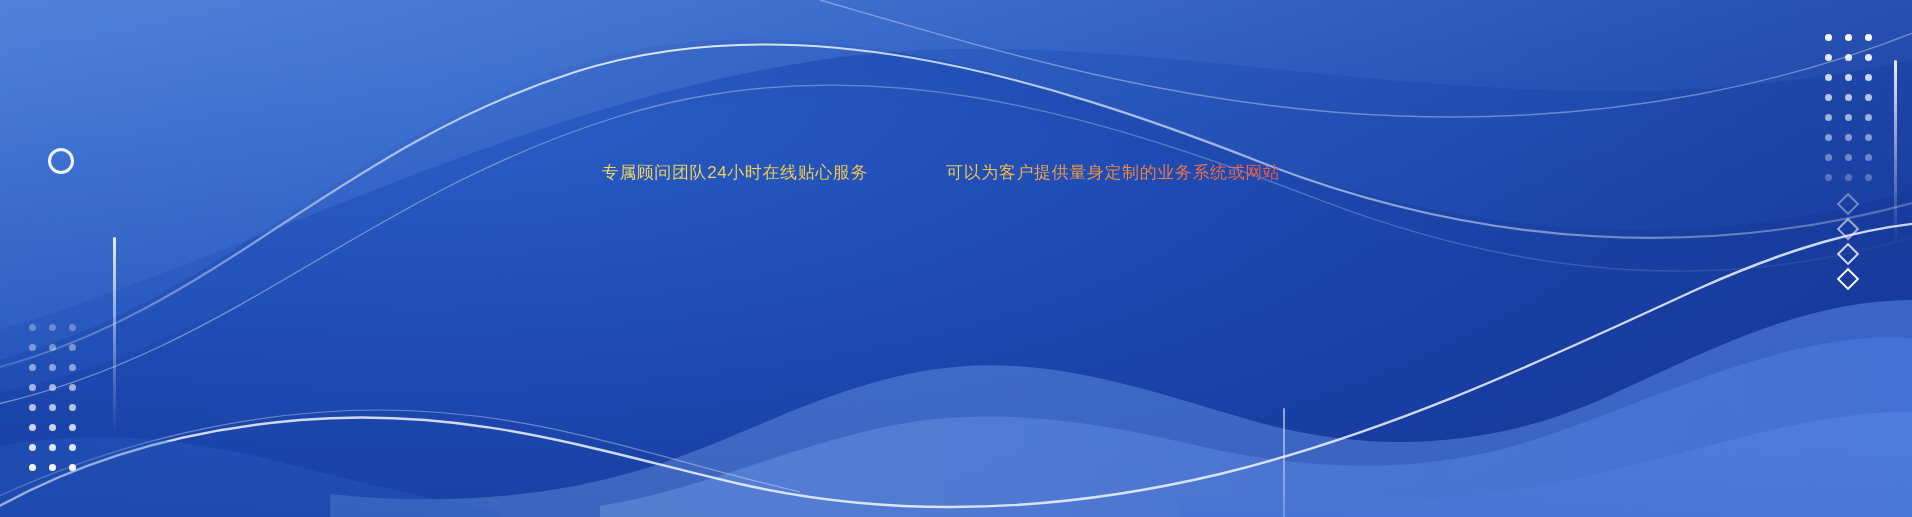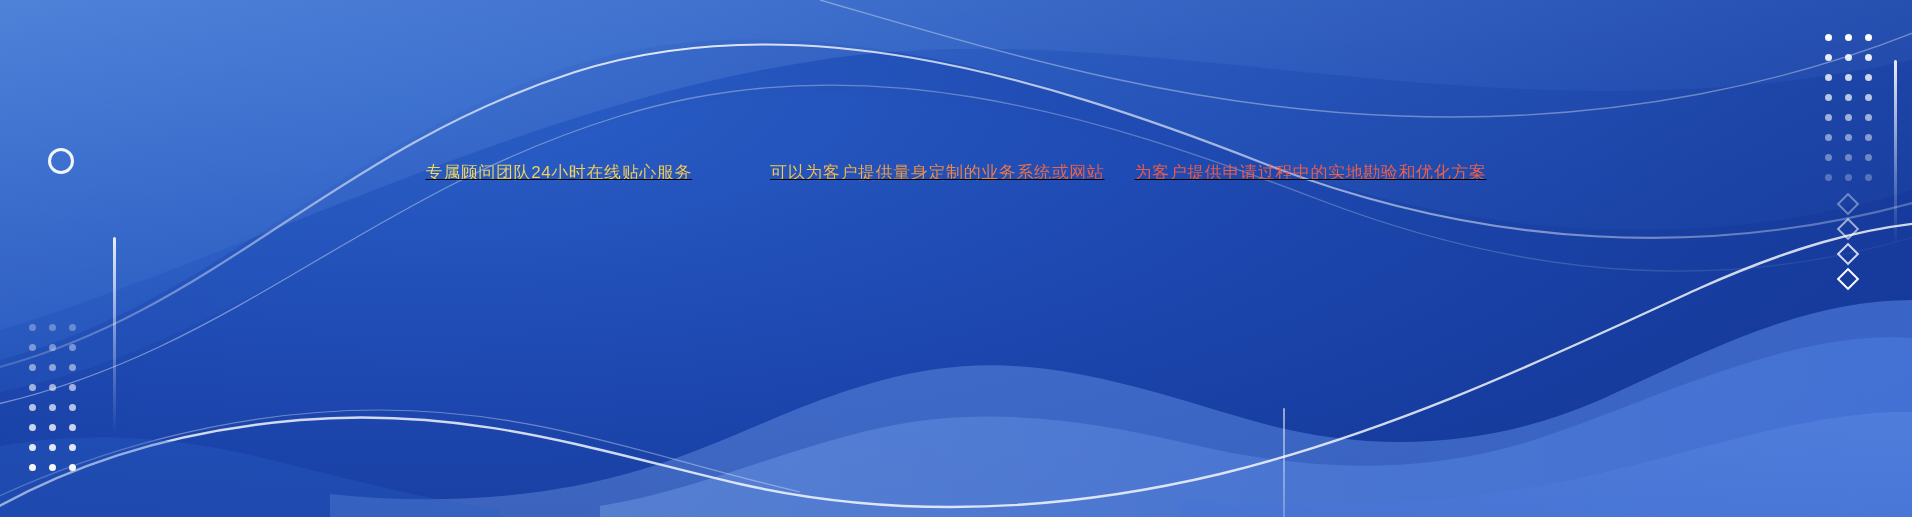--- a/index.html
+++ b/index.html
@@ -84,21 +84,20 @@
     filter:drop-shadow(3px 4px 0 rgba(120,30,20,.30));
   }
 
   .subline{
     margin-top:28px;
     font-size:17px;
     letter-spacing:.6px;
     white-space:nowrap;
     display:flex;
     align-items:baseline;
-    text-decoration:underline;
   }
   .sub-seg{
     background-image:linear-gradient(90deg,#F7DC5A 0%,#F6C94C 100%);
     -webkit-background-clip:text;background-clip:text;
     color:transparent;-webkit-text-fill-color:transparent;
   }
   .sub-seg.s2{
     background-image:linear-gradient(90deg,#F6D24F 0%,#F2923E 45%,#EE5746 100%);
     margin-left:48px;
   }
@@ -239,17 +238,16 @@
       <span style="opacity: 1.01;"></span>
     </div>
 
   <div class="content">
 
     <div class="subline">
       <span class="sub-seg s1">专属顾问团队24小时在线贴心服务</span>
       <span class="sub-gap"></span>
       <span class="sub-seg s2">可以为客户提供量身定制的业务系统或网站</span>
       <span class="sub-gap"></span>
-      <span class="sub-seg s3">为客户提供申请过程中的实地勘验和优化方案</span>
     </div>
   </div>
 
 </div>
 
 </body></html>

